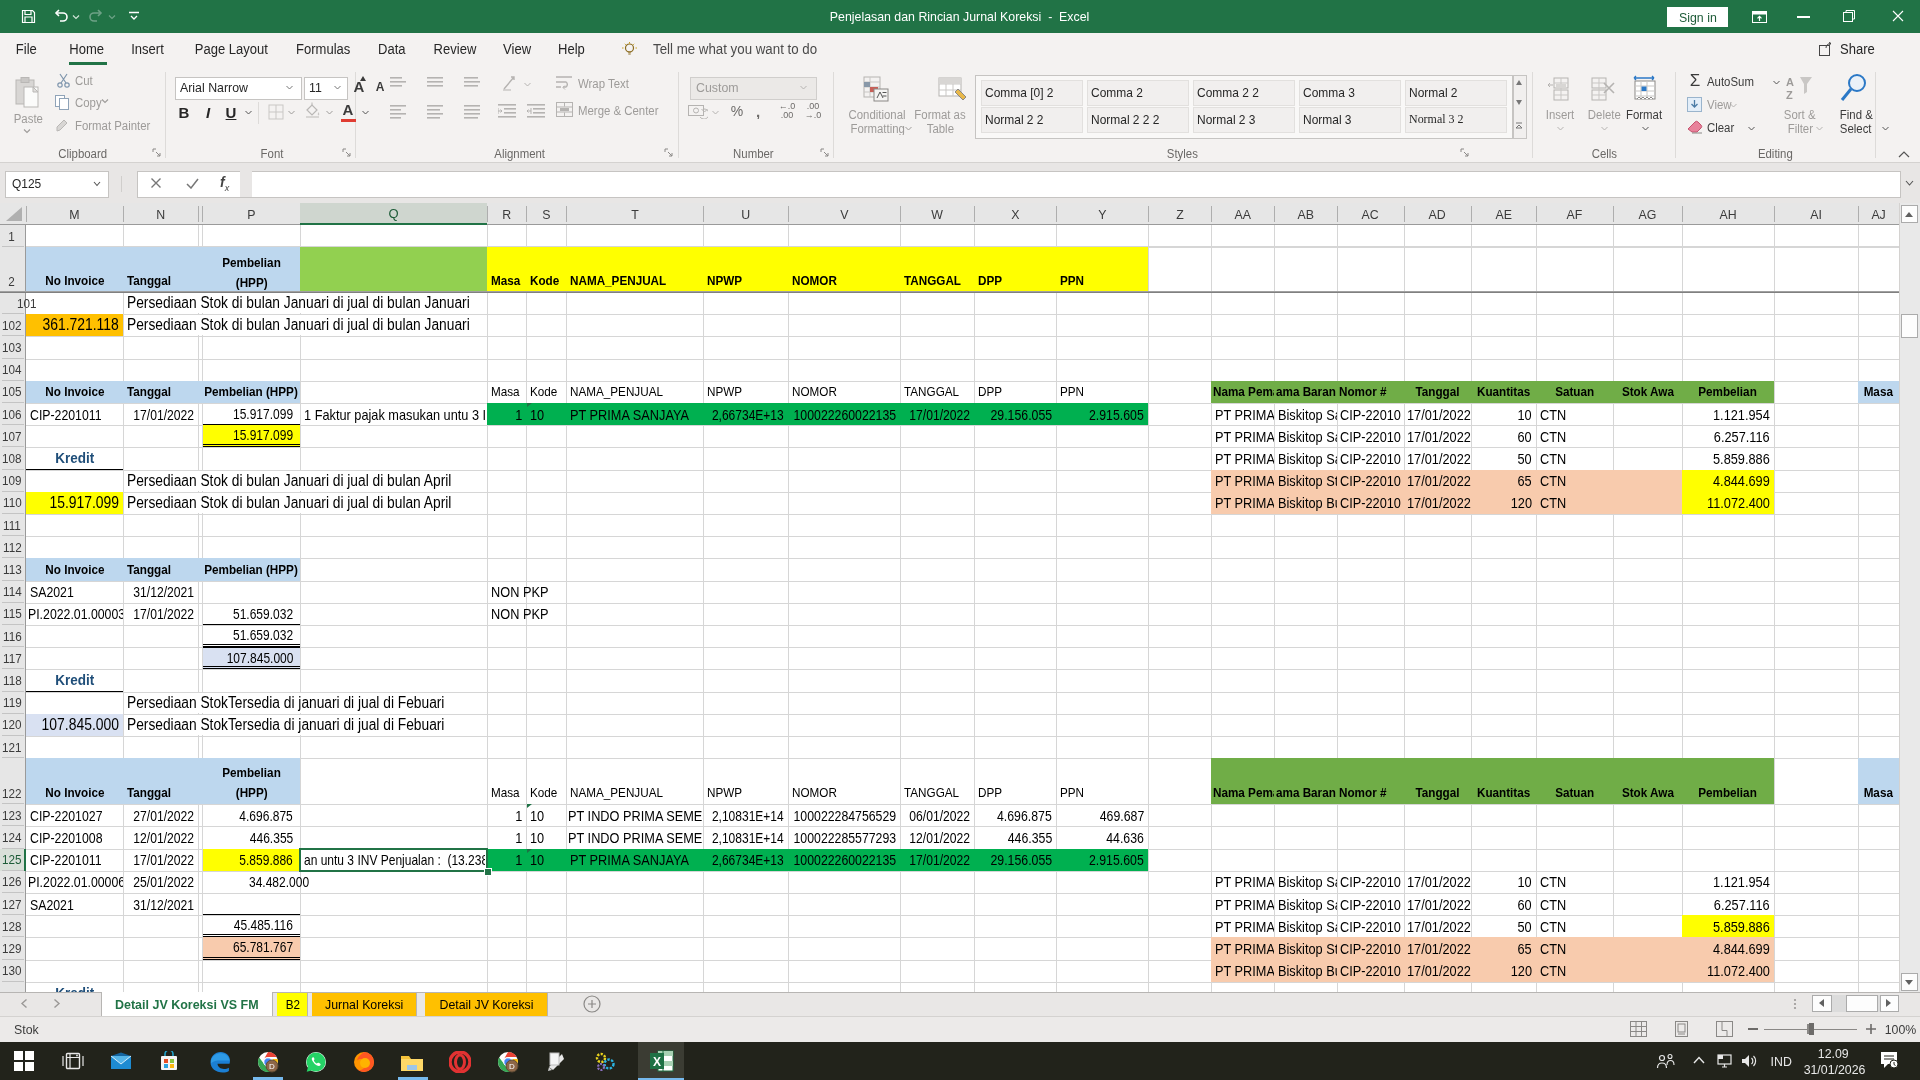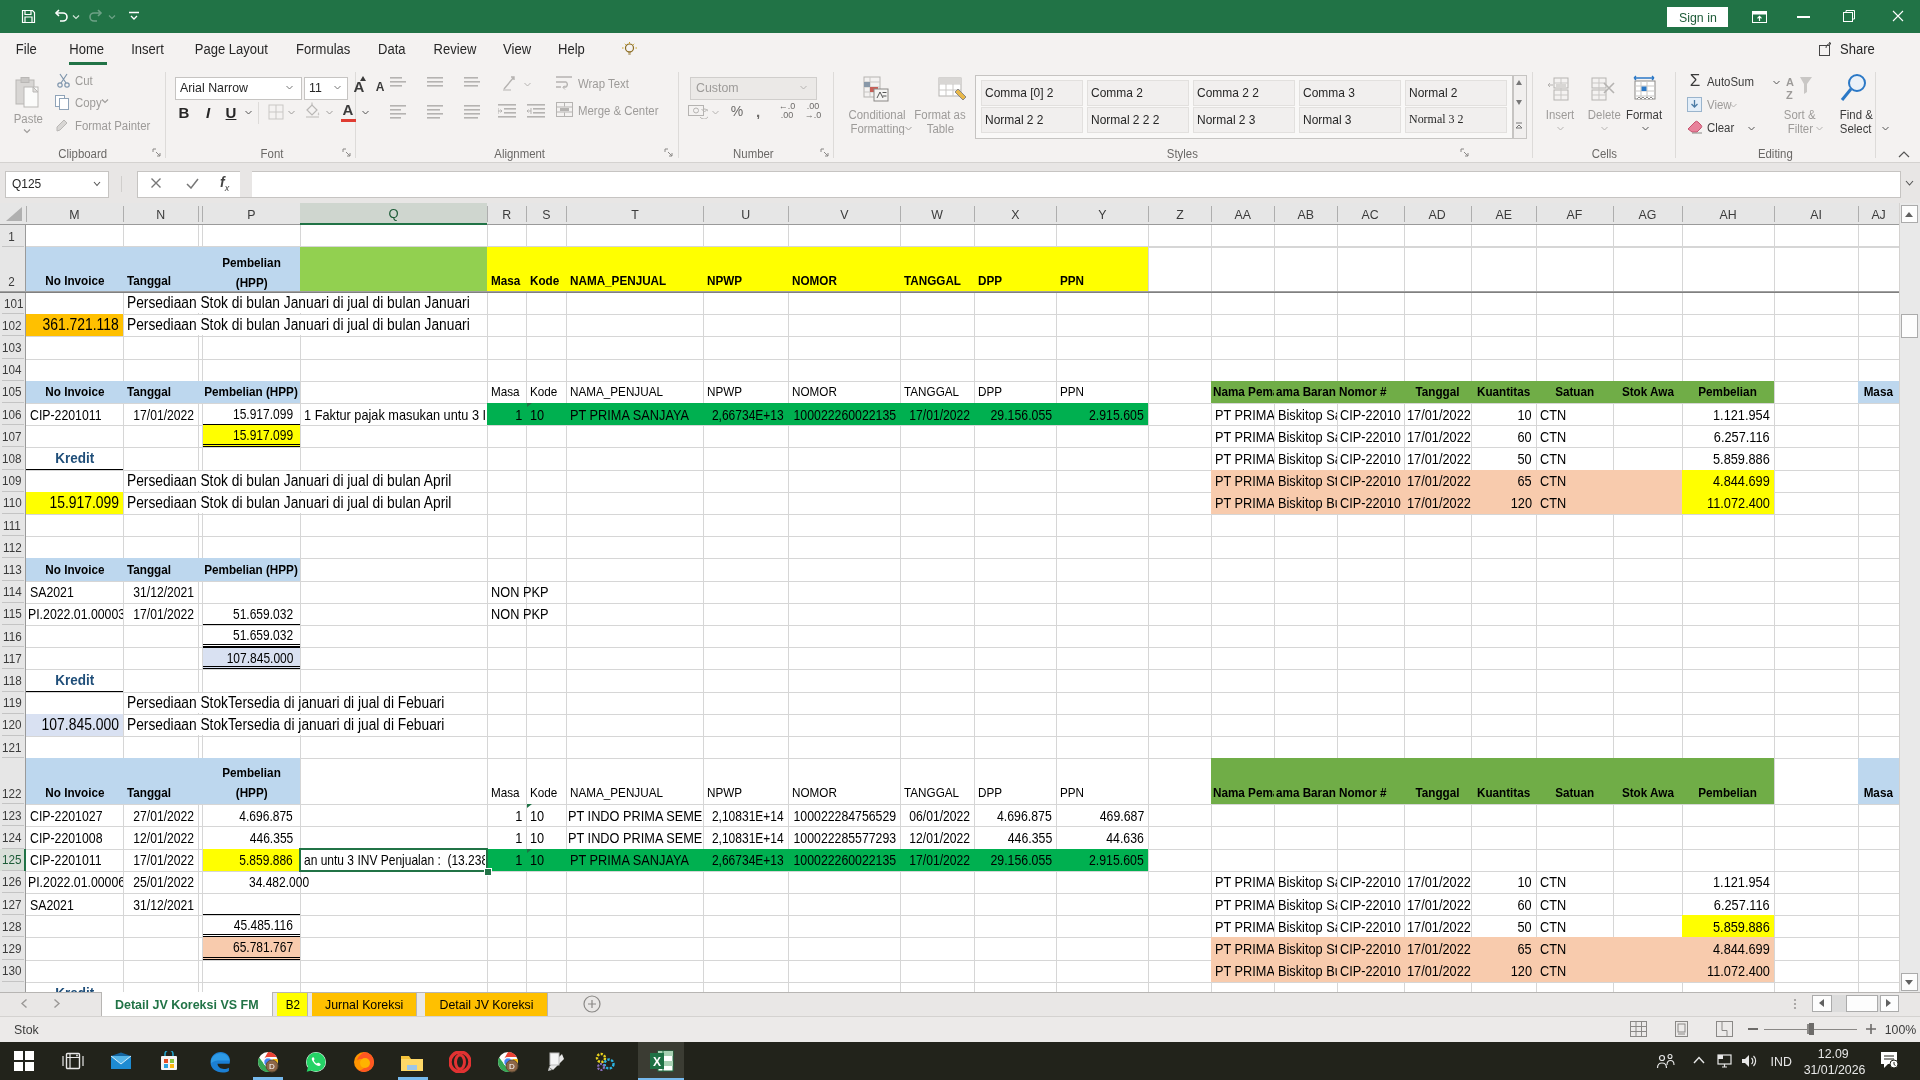--- a/index.html
+++ b/index.html
@@ -34,20 +34,23 @@
 <div style="position:absolute;left:108px;top:14px;width:8px;height:6px;">
       <svg width="8" height="6">
         <path d="M1 1.5 L4 4.5 L7 1.5" stroke="#6ea287" stroke-width="1.2" fill="none"></path>
       </svg>
     </div>
 <div style="position:absolute;left:129px;top:11px;width:10px;height:11px;">
       <svg width="10" height="11">
         <path d="M0 1.5 h10 M2 5 L5 8 L8 5" stroke="#fff" stroke-width="1.3" fill="none"></path>
       </svg>
     </div>
+<div style="position:absolute;left:660px;top:0px;width:600px;height:33px;overflow:hidden;white-space:nowrap;display:flex;align-items:center;justify-content:center;font-size:13px;color:#fff;padding-left:4px;padding-right:4px;box-sizing:border-box;">
+      <span style="flex:none;transform:scaleX(0.95);transform-origin:center center;">Penjelasan dan Rincian Jurnal Koreksi &nbsp;-&nbsp; Excel</span>
+    </div>
 <div style="position:absolute;left:1667px;top:7px;width:61px;height:20px;background:#fff"></div>
 <div style="position:absolute;left:1667px;top:7px;width:61px;height:20px;overflow:hidden;white-space:nowrap;display:flex;align-items:center;justify-content:center;font-size:13px;color:#1e5c38;padding-left:0px;padding-right:0px;box-sizing:border-box;">
       <span style="flex:none;transform:scaleX(0.95);transform-origin:center center;">Sign in</span>
     </div>
 <div style="position:absolute;left:1752px;top:11px;width:15px;height:12px;">
       <svg width="15" height="12">
         <rect x="0.5" y="0.5" width="14" height="11" fill="none" stroke="#fff"></rect>
         <rect x="1" y="1" width="13" height="2.5" fill="#fff"></rect>
         <path d="M7.5 10 V5.5 M5.5 7.3 L7.5 5.3 L9.5 7.3" stroke="#fff" stroke-width="1.2" fill="none"></path>
       </svg>
@@ -92,20 +95,23 @@
 <div style="position:absolute;left:516px;top:33px;width:110px;height:32px;overflow:hidden;white-space:nowrap;display:flex;align-items:center;justify-content:center;font-size:14px;color:#262626;padding-left:0px;padding-right:0px;box-sizing:border-box;">
       <span style="flex:none;transform:scaleX(0.93);transform-origin:center center;">Help</span>
     </div>
 <div style="position:absolute;left:69px;top:62px;width:38px;height:3px;background:#217346"></div>
 <div style="position:absolute;left:622px;top:42px;width:15px;height:15px;">
       <svg width="15" height="15" viewBox="0 0 15 15">
         <circle cx="7.5" cy="6" r="4" fill="none" stroke="#8a6b1f" stroke-width="1.2"></circle>
         <path d="M6 10 h3 M6.3 12 h2.4" stroke="#8a6b1f" stroke-width="1.2"></path>
         <path d="M7.5 0 v1.5 M1.5 6 H0 M15 6 h-1.5 M2.8 1.8 l1 1 M12.2 1.8 l-1 1" stroke="#c9a227" stroke-width="1"></path>
       </svg>
+    </div>
+<div style="position:absolute;left:653px;top:33px;width:260px;height:32px;overflow:hidden;white-space:nowrap;display:flex;align-items:center;justify-content:flex-start;font-size:14px;color:#4a4a4a;padding-left:0px;padding-right:0px;box-sizing:border-box;">
+      <span style="flex:none;transform:scaleX(0.95);transform-origin:left center;">Tell me what you want to do</span>
     </div>
 <div style="position:absolute;left:1819px;top:42px;width:15px;height:14px;">
       <svg width="15" height="14" viewBox="0 0 15 14">
         <rect x="0.5" y="3.5" width="10" height="10" fill="none" stroke="#444"></rect>
         <path d="M7 6 C7 3 9 1.5 12 1.5 M12 1.5 L10 0 M12 1.5 L10 3.2" stroke="#444" fill="none"></path>
       </svg>
     </div>
 <div style="position:absolute;left:1840px;top:33px;width:60px;height:32px;overflow:hidden;white-space:nowrap;display:flex;align-items:center;justify-content:flex-start;font-size:14px;color:#262626;padding-left:0px;padding-right:0px;box-sizing:border-box;">
       <span style="flex:none;transform:scaleX(0.93);transform-origin:left center;">Share</span>
     </div>
@@ -782,21 +788,21 @@
 <div style="position:absolute;left:202px;top:206px;width:1px;height:16px;background:#aeaeae"></div>
 <div style="position:absolute;left:0px;top:225px;width:26px;height:767.0px;background:#e6e6e6;border-right:1px solid #9a9a9a;box-sizing:border-box"></div>
 <div style="position:absolute;left:0px;top:225.0px;width:24px;height:22.2px;overflow:hidden;white-space:nowrap;display:flex;align-items:center;justify-content:center;font-size:13px;color:#3b3b3b;padding-left:0px;padding-right:0px;box-sizing:border-box;">
       <span style="flex:none;transform:scaleX(0.9);transform-origin:center center;">1</span>
     </div>
 <div style="position:absolute;left:2px;top:246.2px;width:22px;height:1px;background:#c4c4c4"></div>
 <div style="position:absolute;left:0px;top:271.0px;width:24px;height:20px;overflow:hidden;white-space:nowrap;display:flex;align-items:center;justify-content:center;font-size:13px;color:#3b3b3b;padding-left:0px;padding-right:0px;box-sizing:border-box;">
       <span style="flex:none;transform:scaleX(0.9);transform-origin:center center;">2</span>
     </div>
 <div style="position:absolute;left:2px;top:291.0px;width:22px;height:1px;background:#c4c4c4"></div>
-<div style="position:absolute;left:0px;top:292.0px;width:36px;height:22.2px;overflow:hidden;white-space:nowrap;display:flex;align-items:center;justify-content:center;font-size:13px;color:#3b3b3b;padding-left:0px;padding-right:8px;box-sizing:border-box;">
+<div style="position:absolute;left:13px;top:292.0px;width:36px;height:22.2px;overflow:hidden;white-space:nowrap;display:flex;align-items:center;justify-content:center;font-size:13px;color:#3b3b3b;padding-left:0px;padding-right:8px;box-sizing:border-box;">
       <span style="flex:none;transform:scaleX(0.9);transform-origin:center center;">101</span>
     </div>
 <div style="position:absolute;left:2px;top:313.2px;width:22px;height:1px;background:#c4c4c4"></div>
 <div style="position:absolute;left:0px;top:314.2px;width:24px;height:22.2px;overflow:hidden;white-space:nowrap;display:flex;align-items:center;justify-content:center;font-size:13px;color:#3b3b3b;padding-left:0px;padding-right:0px;box-sizing:border-box;">
       <span style="flex:none;transform:scaleX(0.9);transform-origin:center center;">102</span>
     </div>
 <div style="position:absolute;left:2px;top:335.4px;width:22px;height:1px;background:#c4c4c4"></div>
 <div style="position:absolute;left:0px;top:336.4px;width:24px;height:22.2px;overflow:hidden;white-space:nowrap;display:flex;align-items:center;justify-content:center;font-size:13px;color:#3b3b3b;padding-left:0px;padding-right:0px;box-sizing:border-box;">
       <span style="flex:none;transform:scaleX(0.9);transform-origin:center center;">103</span>
     </div>

